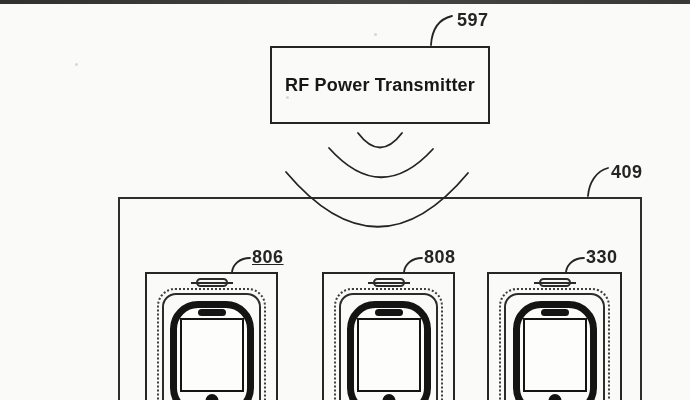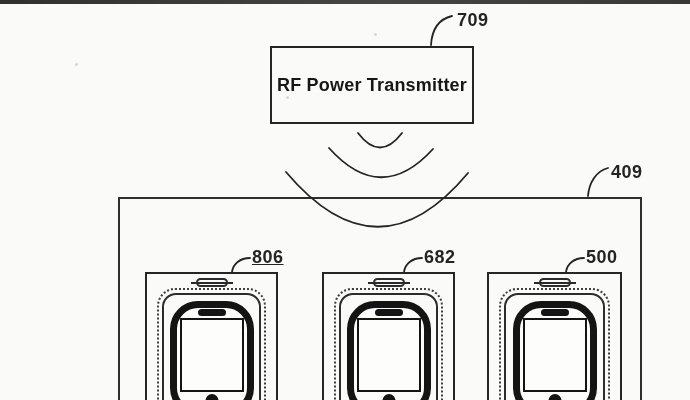--- a/index.html
+++ b/index.html
@@ -28,21 +28,21 @@
   }
   #ref-802 { left: 457px; top: 13px; }
   #ref-804 { left: 611px; top: 165px; }
   #ref-806 { left: 252px; top: 250px; text-decoration: underline; }
   #ref-808 { left: 424px; top: 250px; }
   #ref-810 { left: 586px; top: 250px; }
 
   .transmitter-box {
     position: absolute;
     left: 270px; top: 46px;
-    width: 204px; height: 78px;
+    width: 220px; height: 78px;
     border: 2px solid var(--ink, #242424);
     display: flex; align-items: center; justify-content: center;
   }
   .transmitter-box .box-label {
     font-weight: bold;
     font-size: 18px;
     color: #171717;
     letter-spacing: .2px;
   }
 
@@ -137,25 +137,25 @@
 </head>
 <body>
 
 <div class="scan-bar"></div>
 
 <div class="speck" style="left:374px; top:33px; width:3px; height:3px;"></div>
 <div class="speck" style="left:286px; top:96px; width:3px; height:3px;"></div>
 <div class="speck" style="left:589px; top:252px; width:3px; height:2px;"></div>
 <div class="speck" style="left:75px; top:63px; width:3px; height:3px;"></div>
 
-<div class="ref-label" id="ref-802">709</div>
+<div class="ref-label" id="ref-802">597</div>
 <div class="ref-label" id="ref-804">409</div>
 <div class="ref-label" id="ref-806">806</div>
-<div class="ref-label" id="ref-808">682</div>
-<div class="ref-label" id="ref-810">500</div>
+<div class="ref-label" id="ref-808">808</div>
+<div class="ref-label" id="ref-810">330</div>
 
 <div class="transmitter-box">
   <span class="box-label">RF Power Transmitter</span>
 </div>
 
 <div class="enclosure-box"></div>
 
 <div class="package pkg-1">
   <div class="hang-tab">
       <div class="hang-tab-slot"></div>

